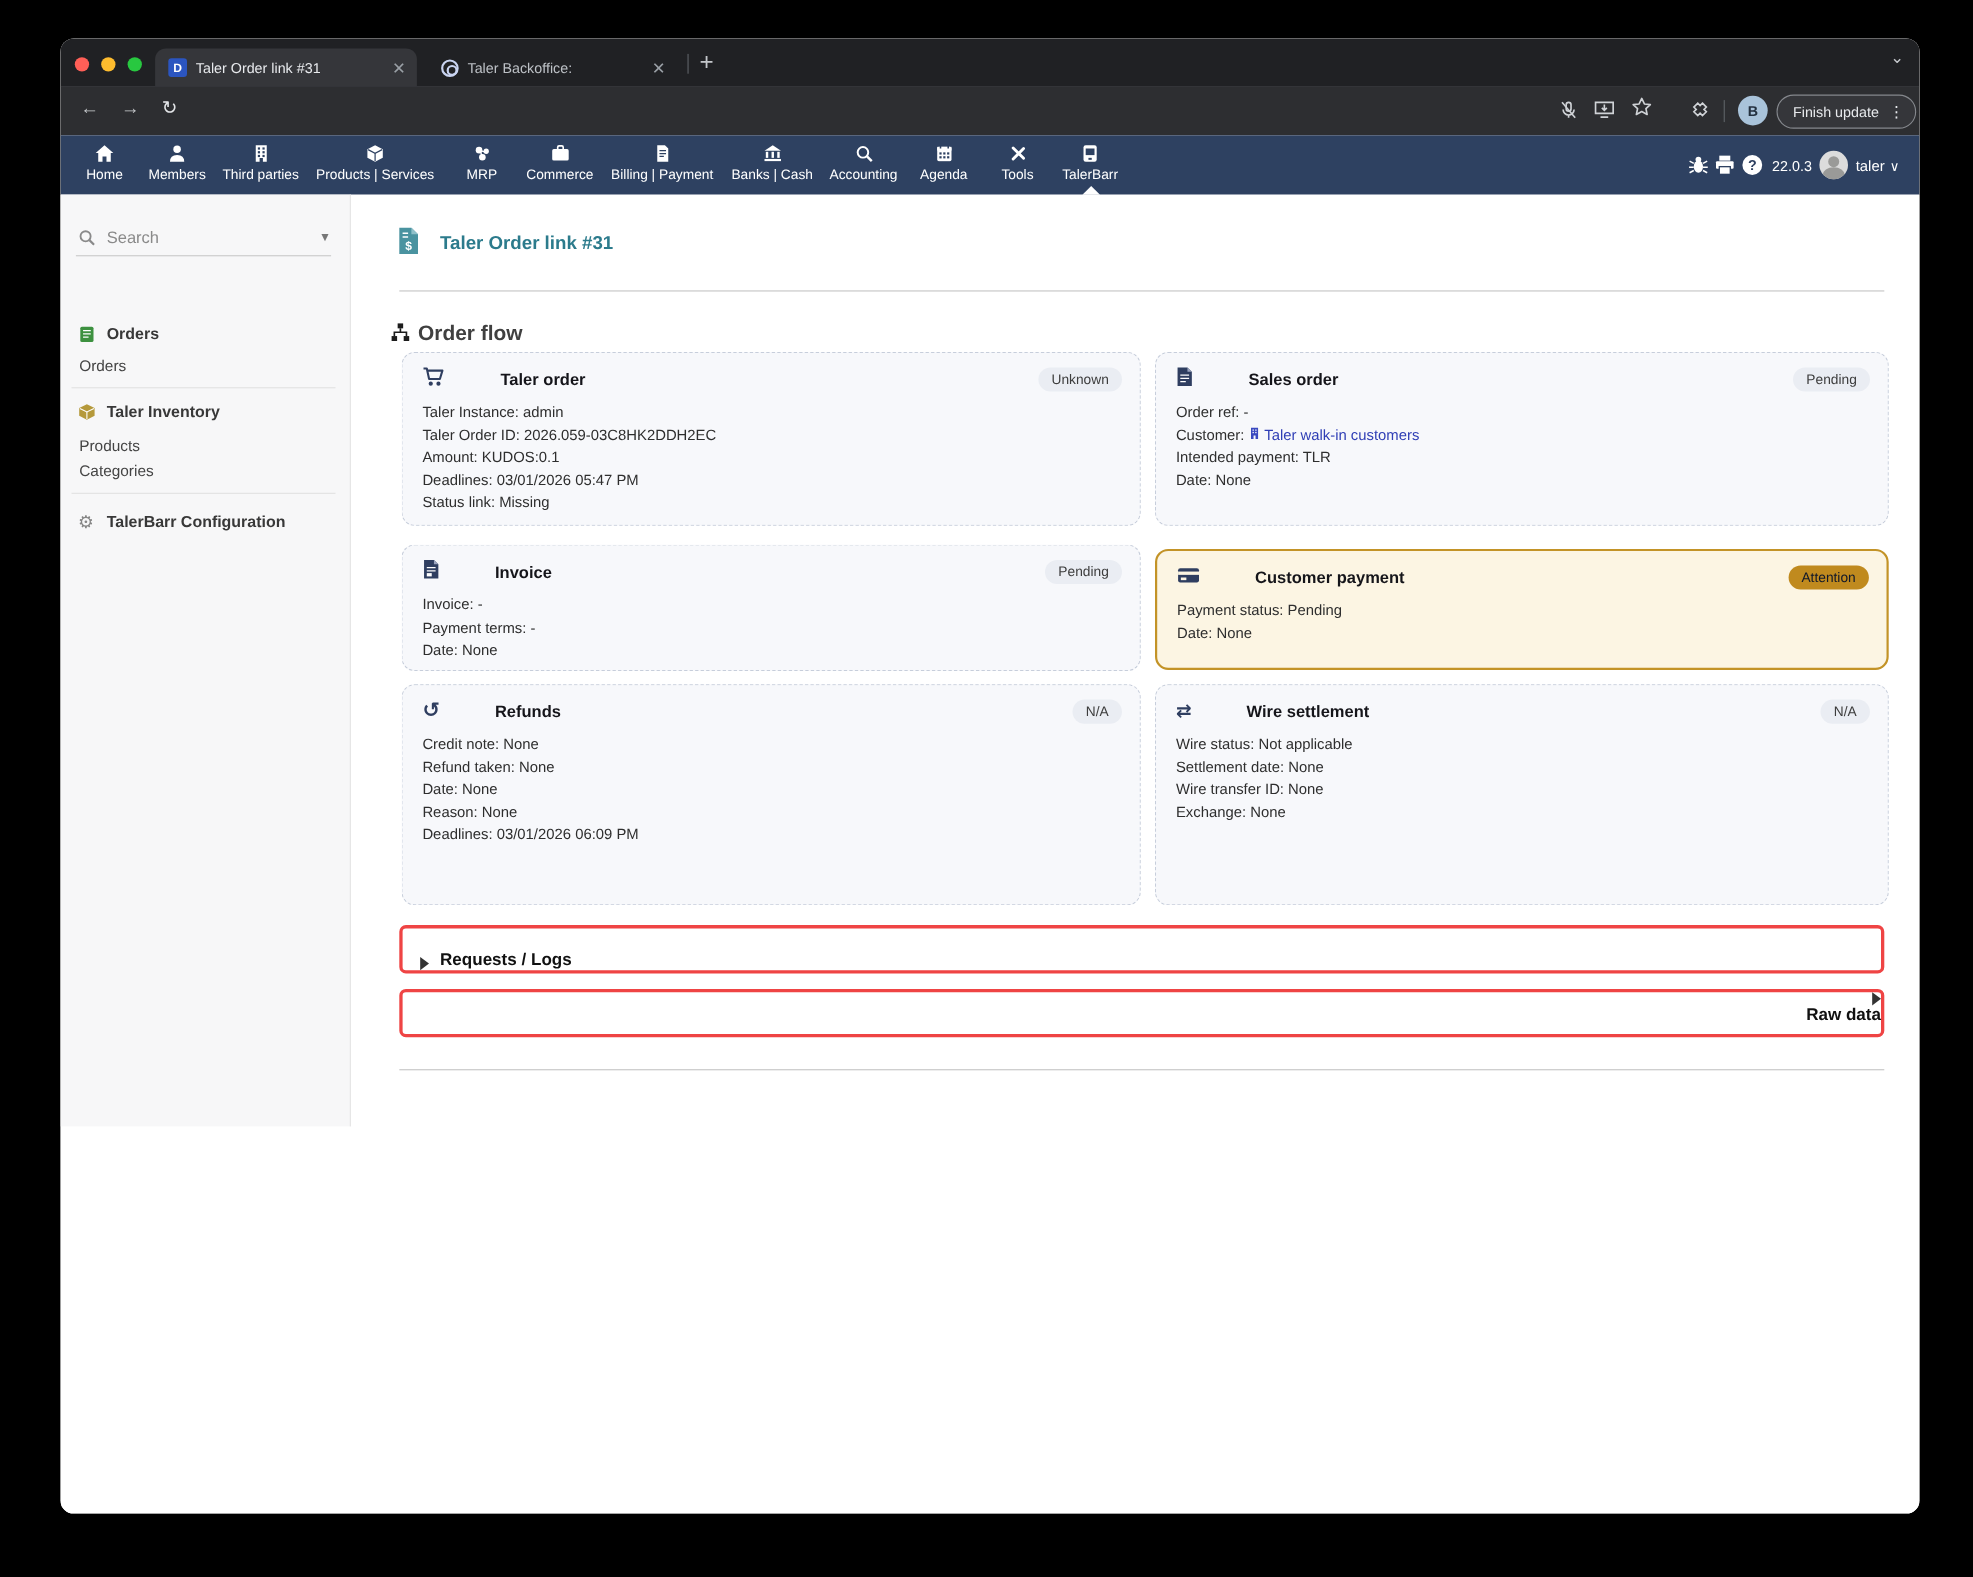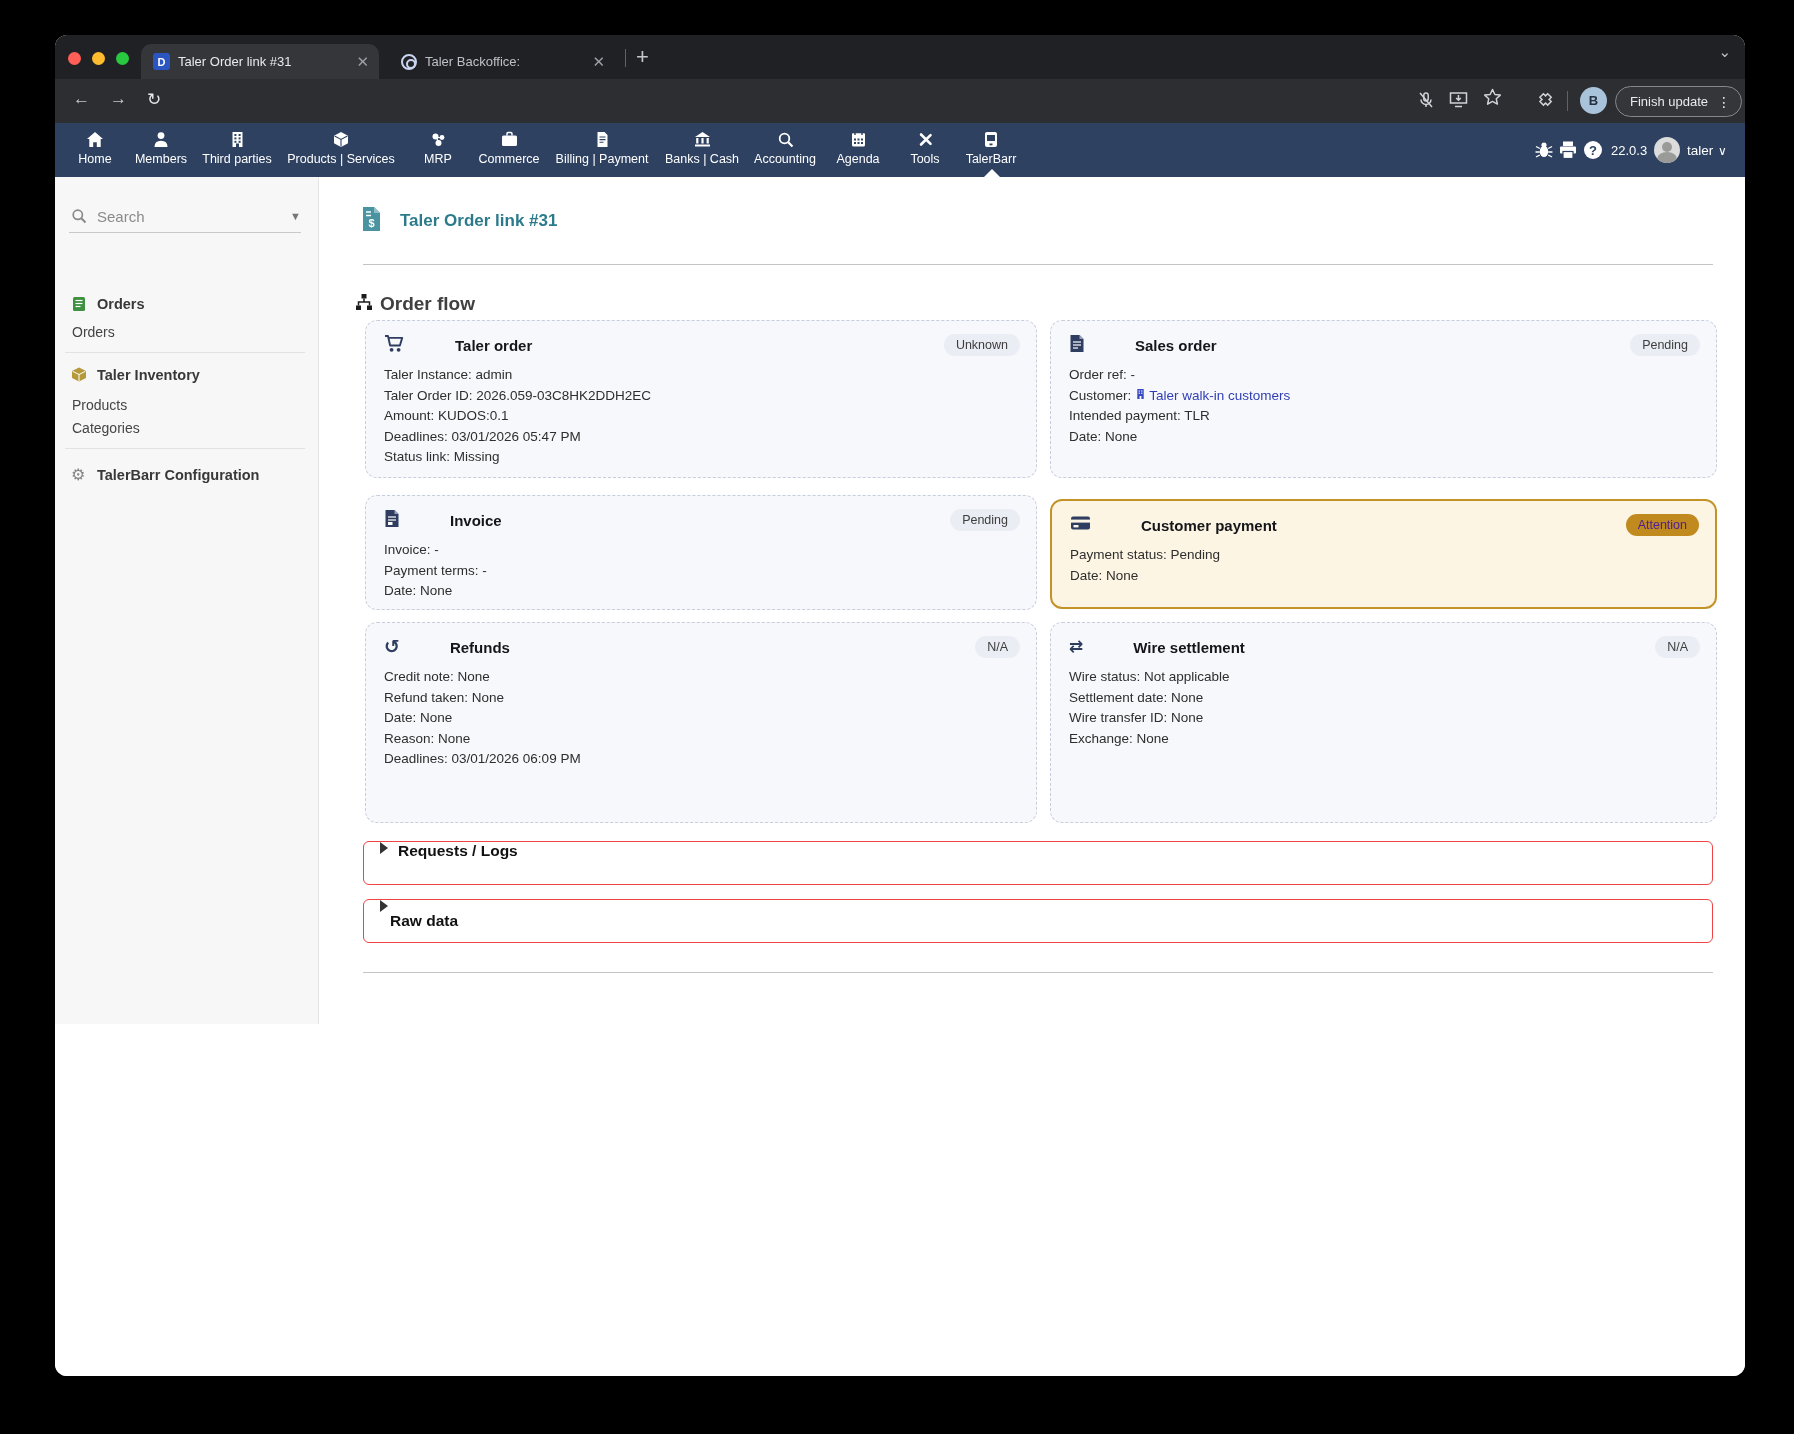--- a/index.html
+++ b/index.html
@@ -73,29 +73,29 @@
   .page-title { position:absolute; left:345px; top:34px; font-size:17px; font-weight:bold; color:#2c7b8c; }
   .hr { position:absolute; left:308px; width:1350px; height:1px; background:#c4c4c4; }
   .section-head { position:absolute; font-size:19px; font-weight:bold; color:#404040; }
 
   .card { position:absolute; background:#f7f8fb; border:1px dashed #c7cedb; border-radius:12px; padding:13px 18px; }
   .card.attention { background:#fcf5e3; border:2px solid #c39327; }
   .card-head { display:flex; align-items:center; height:22px;gap:40px; }
   .card-title { font-size:15px; font-weight:bold; color:#15151a; margin-left:10px; }
   .badge { position:absolute; top:13px; right:16px; height:22px; border-radius:11px; background:#eaedf3;
            color:#3d3d3d; font-size:12.5px; display:flex; align-items:center; padding:0 12px; }
-  .badge.attention { background:#c08a1e; color:#4c1d95; }
+  .badge.attention { background:#c08a1e; color:#0f172a; }
   .card-lines { margin-top:9px; }
   .card-lines .line { font-size:13.5px; color:#2e2e2e; line-height:20.5px; }
   .cust-link { color:#2f3eb5; text-decoration:none; }
   .cust-icon { margin:0 3px 0 4px; }
   .uicon { font-size:19px; font-weight:bold; color:#2f3e60; line-height:18px; }
 
-  .fold-box { position:absolute; left:308px; width:1350px; height:44px; border:1px solid #ef4444; border-radius:6px;
-              background:#fff; display:flex; align-items:flex-start; padding-left:16px; }
+  .fold-box { position:absolute; left:308px; width:1350px; height:44px; border:3px solid #ef4444; border-radius:6px;
+              background:#fff; display:flex; align-items:flex-end; padding-left:16px; }
   .fold-tri { width:0; height:0; border-top:6px solid transparent; border-bottom:6px solid transparent; border-left:8px solid #333; }
   .fold-label { margin-left:10px; font-size:15.5px; font-weight:bold; color:#111; }
 </style>
 </head>
 <body>
 
 <div class="window">
 
   <div class="tabstrip">
     <div class="light red"></div>

